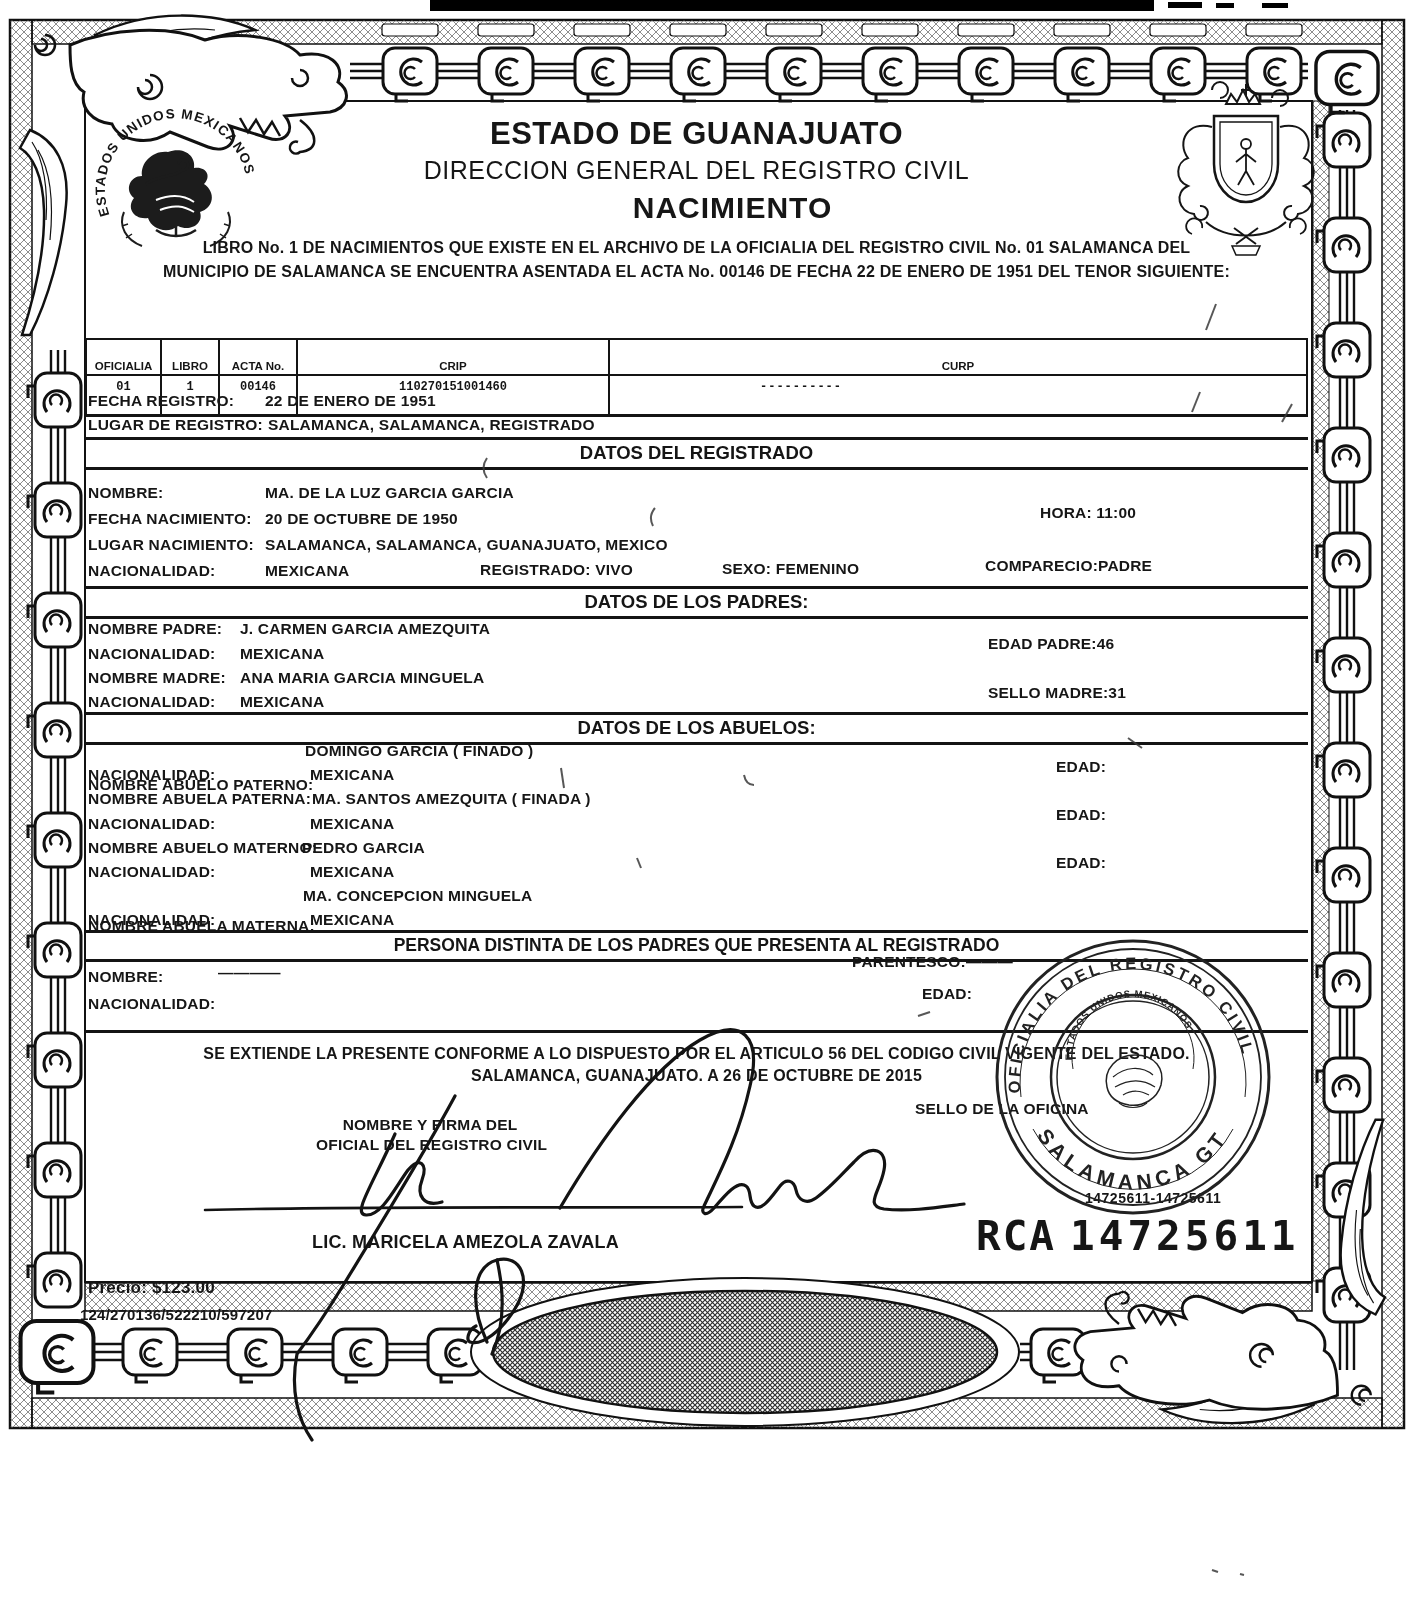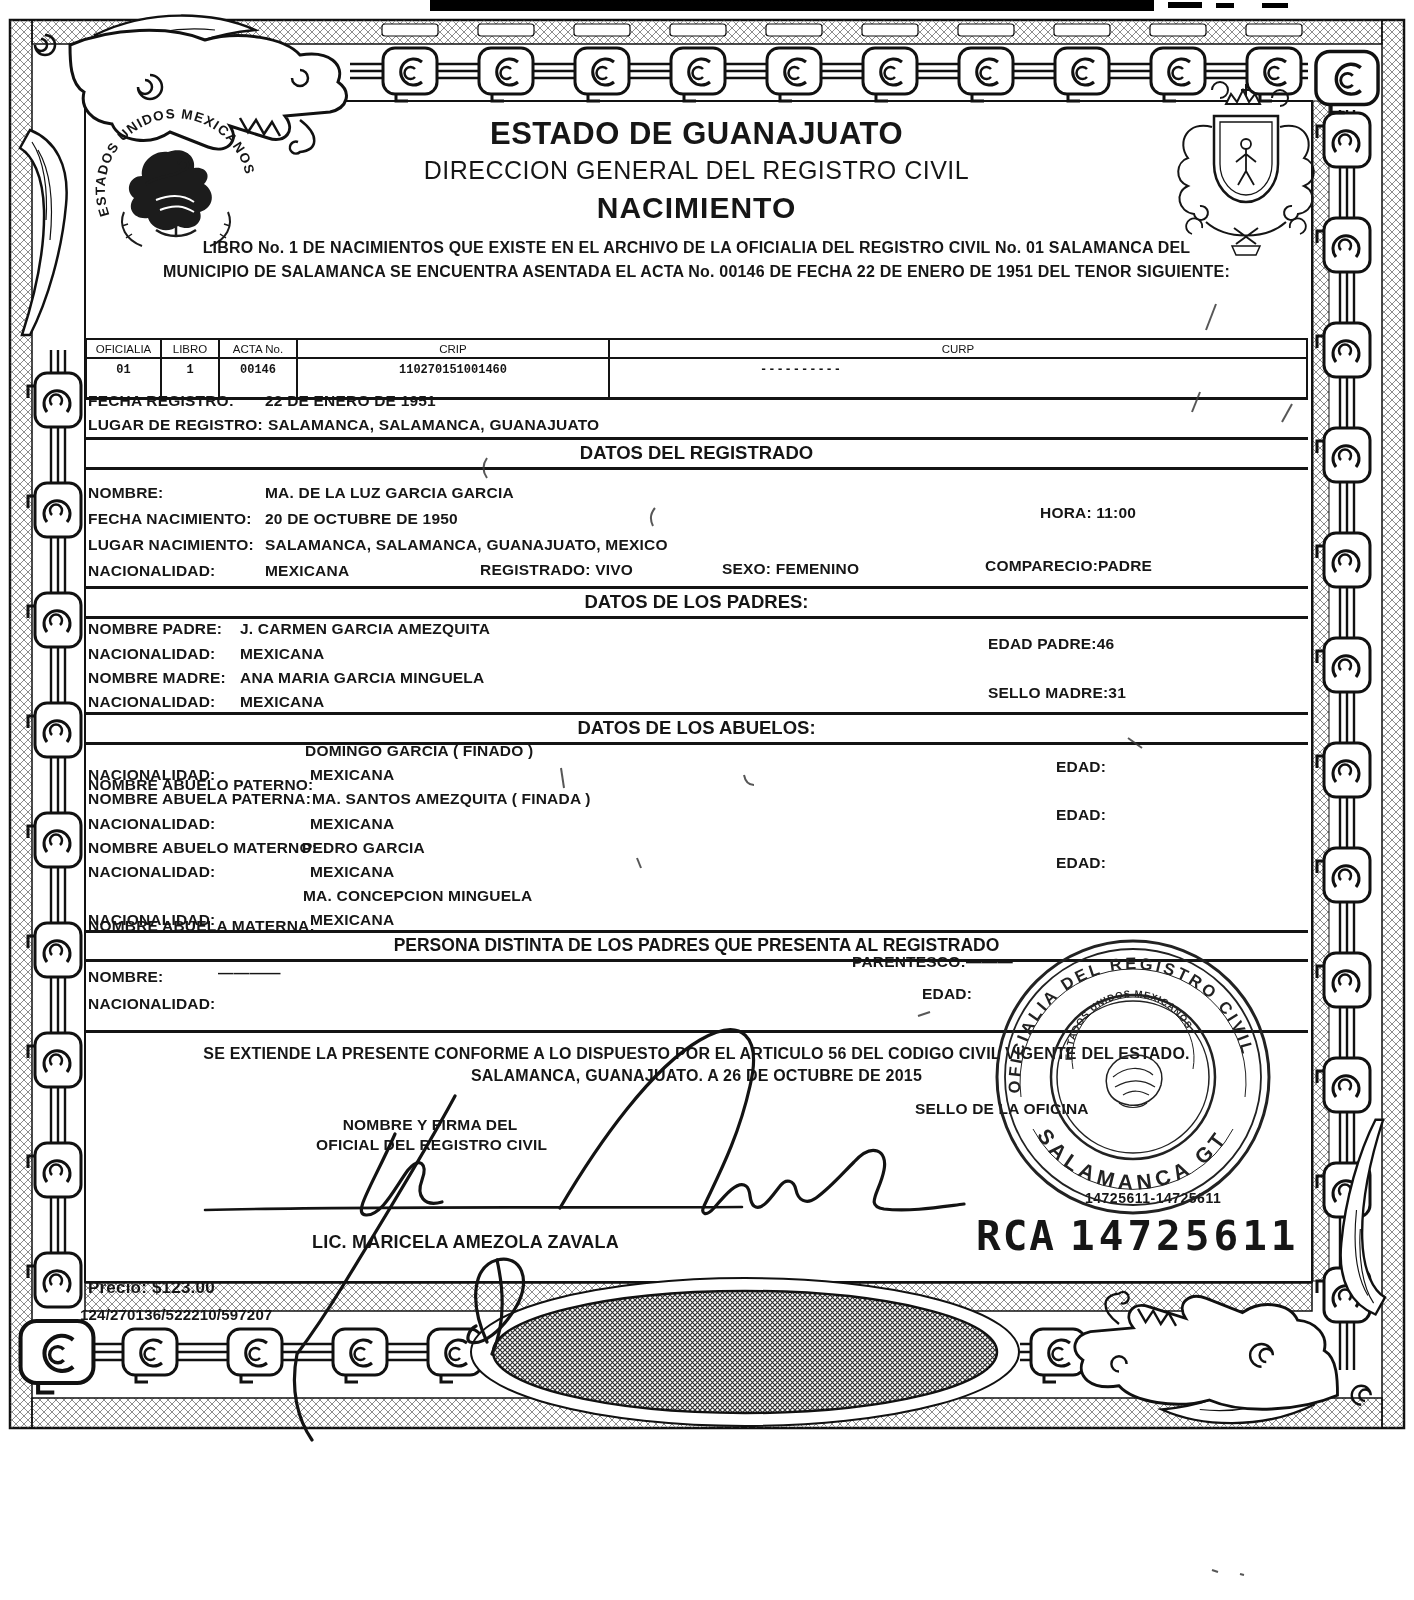--- a/index.html
+++ b/index.html
@@ -6,29 +6,29 @@
   body{width:1414px;height:1600px;position:relative;overflow:hidden;
        font-family:"Liberation Sans",sans-serif;color:#151515;}
   svg{position:absolute;left:0;top:0;}
   .t{position:absolute;font-weight:bold;white-space:nowrap;font-size:15.5px;letter-spacing:.2px;color:#161616;}
   .ctr{text-align:center;}
   .sec{position:absolute;left:85px;width:1223px;box-sizing:border-box;
        border-top:3px solid #141414;border-bottom:3px solid #141414;
        text-align:center;font-weight:bold;font-size:18.5px;padding:2px 0 3px;}
   .title1{font-size:31px;letter-spacing:.5px;}
   .title2{font-size:25px;font-weight:400;letter-spacing:.5px;}
-  .title3{font-size:30px;letter-spacing:1px;}
+  .title3{font-size:30px;letter-spacing:1px;padding-left:36px;}
   .cert{font-size:16px;line-height:24px;}
   .tbl{position:absolute;left:85px;top:338px;width:1223px;box-sizing:border-box;
        border:2.5px solid #141414;border-bottom-width:3.5px;}
   .trow{display:flex;}
   .trow.hd{border-bottom:2px solid #141414;}
   .tc{box-sizing:border-box;border-right:2px solid #141414;text-align:center;overflow:hidden;}
   .tc:last-child{border-right:none;}
-  .hd .tc{font-size:11.5px;font-weight:normal;padding:3px 0 2px;}
+  .hd .tc{font-size:11.5px;font-weight:bold;padding:20px 0 2px;}
   .vr .tc{font-size:12px;font-weight:bold;padding:4px 0 20px;font-family:Liberation Mono, monospace;}
   .c1{width:75px}.c2{width:58px}.c3{width:78px}.c4{width:312px}.c5{flex:1}
   .curpv{text-align:left!important;padding-left:150px!important;letter-spacing:1px;}
   .rule{position:absolute;left:85px;width:1223px;border-top:3.2px solid #141414;}
   .rca{font-family:"DejaVu Sans Mono",monospace;font-size:41px;font-weight:bold;letter-spacing:2px;}
   .rca .num{margin-left:14px;letter-spacing:4px;}
   .serial{font-size:14px;letter-spacing:.5px;}
 </style>
 </head>
 <body>
@@ -198,21 +198,21 @@
       <div class="tc c2">1</div>
       <div class="tc c3">00146</div>
       <div class="tc c4">110270151001460</div>
       <div class="tc c5 curpv">----------</div>
     </div>
   </div>
 
   <div class="t" style="left:88px;top:392px">FECHA REGISTRO:</div>
   <div class="t" style="left:265px;top:392px">22 DE ENERO DE 1951</div>
   <div class="t" style="left:88px;top:416px">LUGAR DE REGISTRO:</div>
-  <div class="t" style="left:268px;top:416px">SALAMANCA, SALAMANCA, GUANAJUATO</div>
+  <div class="t" style="left:268px;top:416px">SALAMANCA, SALAMANCA, REGISTRADO</div>
 
   <div class="sec" style="top:437px">DATOS DEL REGISTRADO</div>
 
   <div class="t" style="left:88px;top:484px">NOMBRE:</div>
   <div class="t" style="left:265px;top:484px">MA. DE LA LUZ GARCIA GARCIA</div>
   <div class="t" style="left:88px;top:510px">FECHA NACIMIENTO:</div>
   <div class="t" style="left:265px;top:510px">20 DE OCTUBRE DE 1950</div>
   <div class="t" style="left:1040px;top:504px">HORA: 11:00</div>
   <div class="t" style="left:88px;top:536px">LUGAR NACIMIENTO:</div>
   <div class="t" style="left:265px;top:536px">SALAMANCA, SALAMANCA, GUANAJUATO, MEXICO</div>

